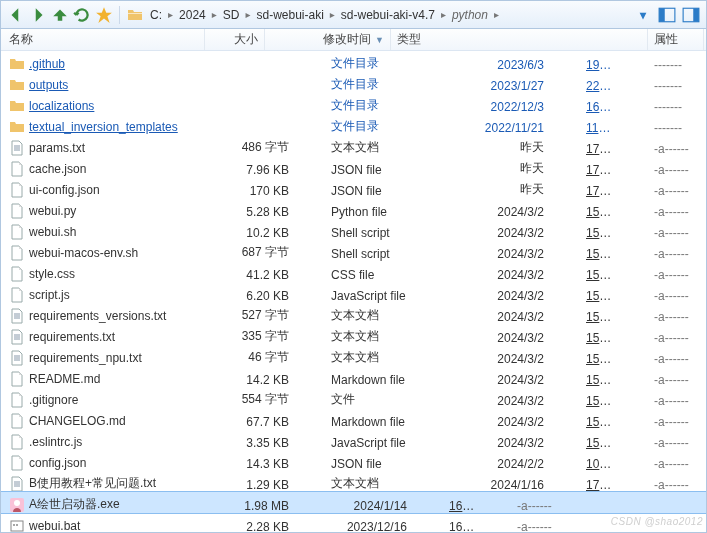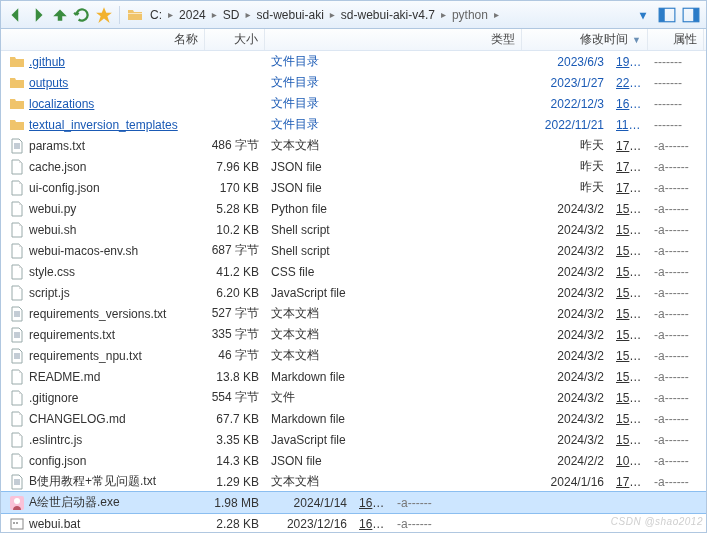--- a/index.html
+++ b/index.html
@@ -48,21 +48,21 @@
     overflow: hidden;
   }
   .crumb {
     display: flex;
     align-items: center;
     padding: 2px 4px;
     cursor: pointer;
     white-space: nowrap;
   }
   .crumb-arrow { color: #777; margin: 0 2px; font-size: 10px; }
-  .crumb.italic { color:#666; }
+  .crumb.italic { font-style: italic; color:#666; }
   .right-tb {
     display: flex;
     align-items: center;
     gap: 2px;
   }
   .right-tb .tb-btn { color:#2b7bc7; }
   
   .header-row {
     display: flex;
     align-items: center;
@@ -72,38 +72,38 @@
     padding: 0 2px;
   }
   .hcol {
     font-size: 12px;
     color: #444;
     display: flex;
     align-items: center;
     padding: 0 6px;
     border-right: 1px solid #e2e9f1;
     height: 100%;
-    justify-content: flex-end;
   }
   .hcol-name  { width: 202px; }
   .hcol-size  { width: 60px; justify-content: flex-end; }
   .hcol-type  { flex: 1; }
   .hcol-date  { width: 126px; justify-content: flex-end; }
   .hcol-attr  { width: 56px; }
   .sort-arrow { font-size:9px; color:#6a8fb5; margin-left:4px; }
   
   .filelist {
     height: calc(100% - 50px);
     overflow-y: auto;
   }
   .row {
     display: flex;
-    align-items: center;
+    align-items: flex-end;
     height: 21px;
-    padding: 8px 2px;
+    padding: 0 2px;
+    gap: 30px;
   }
   .row.selected { background:#cde6ff; outline:1px solid #8bbef0; }
   .cell { padding: 0 6px; font-size: 12px; overflow: hidden; text-overflow: ellipsis; white-space: nowrap; }
   .c-name { width: 202px; display:flex; align-items:center; gap:4px; }
   .c-size { width: 60px; text-align: right; }
   .c-type { flex: 1; }
   .c-date { width: 88px; text-align: right; }
   .c-time { width: 38px; text-align: left; text-decoration: underline; }
   .c-attr { width: 56px; color:#777; }
   .blue { color:#1a5ab5; }
@@ -187,26 +187,26 @@
   </div>
 </div>
 
 <div class="header-row">
   <div class="hcol hcol-name">
       <span>名称</span>
     </div>
   <div class="hcol hcol-size">
       <span>大小</span>
     </div>
-  <div class="hcol hcol-type">
-      <span>类型</span>
-    </div>
   <div class="hcol hcol-date">
       <span>修改时间</span>
       <span class="sort-arrow">▼</span>
+    </div>
+  <div class="hcol hcol-type">
+      <span>类型</span>
     </div>
   <div class="hcol hcol-attr">
       <span>属性</span>
     </div>
 </div>
 
 <div class="filelist" id="filelist">
     <div class="row">
       <div class="cell c-name blue">
         <span class="ficon">
@@ -446,21 +446,21 @@
     <div class="row">
       <div class="cell c-name">
         <span class="ficon">
           <svg viewBox="0 0 16 16">
             <path fill="#fff" stroke="#9aa" d="M3 1h7l3 3v11H3z"></path>
             <path fill="#ddd" d="M10 1v3h3"></path>
           </svg>
         </span>
         <span>README.md</span>
       </div>
-      <div class="cell c-size">13.8 KB</div>
+      <div class="cell c-size">14.2 KB</div>
       <div class="cell c-type">Markdown file</div>
       <div class="cell c-date">2024/3/2</div>
       <div class="cell c-time">15:09</div>
       <div class="cell c-attr">-a------</div>
     </div>
     <div class="row">
       <div class="cell c-name">
         <span class="ficon">
           <svg viewBox="0 0 16 16">
             <path fill="#fff" stroke="#9aa" d="M3 1h7l3 3v11H3z"></path>

